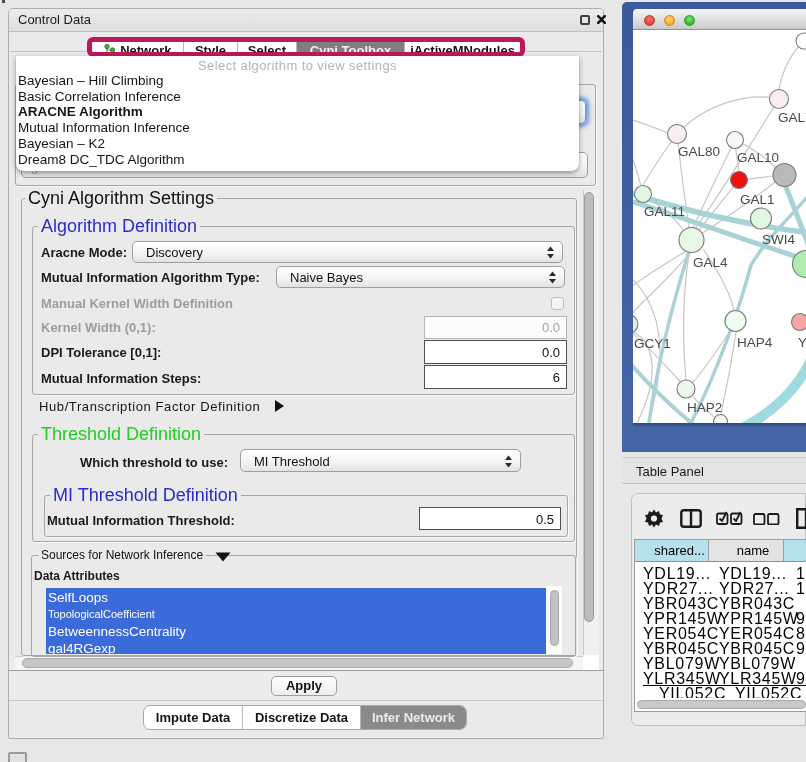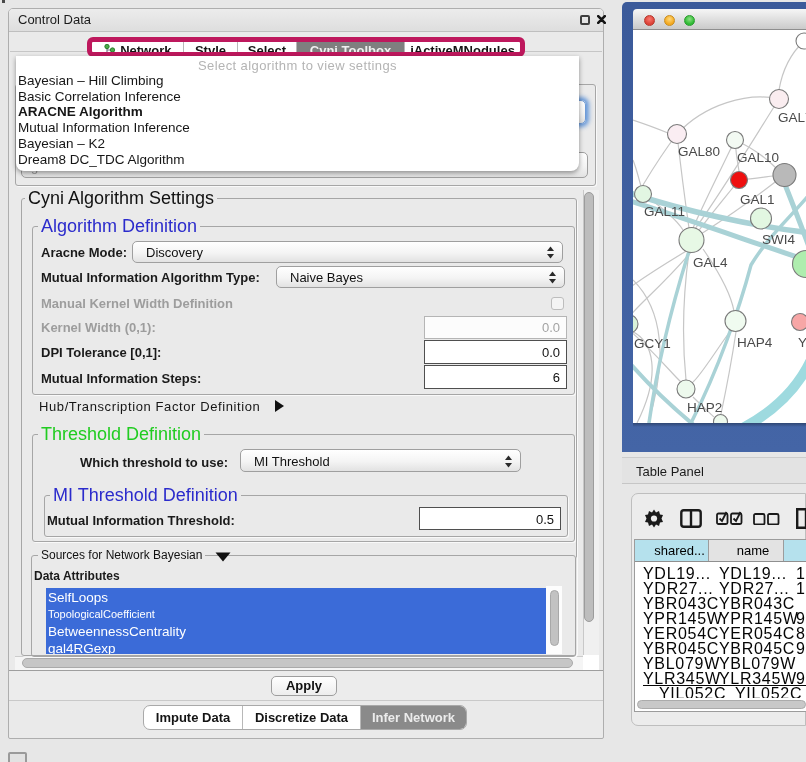--- a/index.html
+++ b/index.html
@@ -99,21 +99,21 @@
     </svg>
   </div>
 <div class="group" style="left:44px;top:495px;width:522px;height:40px;"></div>
 <div class="gtitle" style="left:50px;top:489px;color:#2b2bcc;">MI Threshold Definition</div>
 <div class="lbl" style="left:47px;top:513px;">Mutual Information Threshold:</div>
 <div class="field" style="left:419px;top:507px;width:142px;height:23px;">
     <span style="top:4px;">0.5</span>
   </div>
 
 <div class="group" style="left:31px;top:555px;width:543px;height:100px;"></div>
-<div class="gtitle" style="left:38px;top:549px;color:#111;font-size:12px;">Sources for Network Bayesian</div>
+<div class="gtitle" style="left:38px;top:549px;color:#111;font-size:12px;">Sources for Network Inference</div>
 <svg class="abs" style="left:215px;top:552px;" width="16" height="10" viewBox="0 0 16 10">
     <path d="M0.5 0.5 L15.5 0.5 L8 9.5 Z" fill="#111"></path>
   </svg>
 <div class="lbl" style="left:34px;top:569px;font-size:12px;">Data Attributes</div>
 <div class="abs" style="left:46px;top:588px;width:500px;height:66px;background:#3b6bd8;overflow:hidden;">
   <div style="font-size:13.5px;color:#fff;padding-left:2px;line-height:17px;padding-top:1px;">SelfLoops</div>
   <div style="font-size:11px;color:#fff;padding-left:2px;line-height:17px;">TopologicalCoefficient</div>
   <div style="font-size:13.5px;color:#fff;padding-left:2px;line-height:17px;">BetweennessCentrality</div>
   <div style="font-size:13.5px;color:#fff;padding-left:2px;line-height:17px;">gal4RGexp</div>
 </div>

